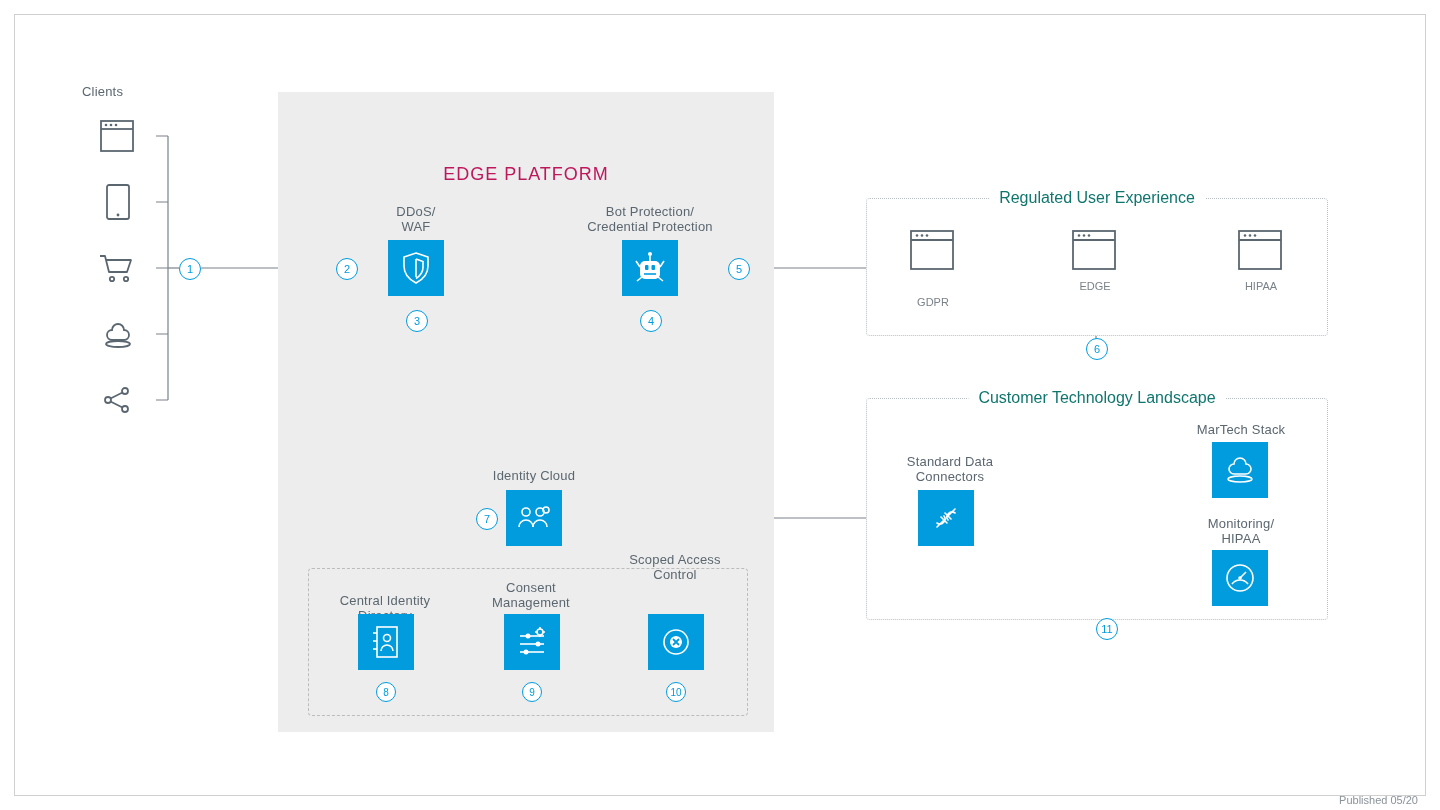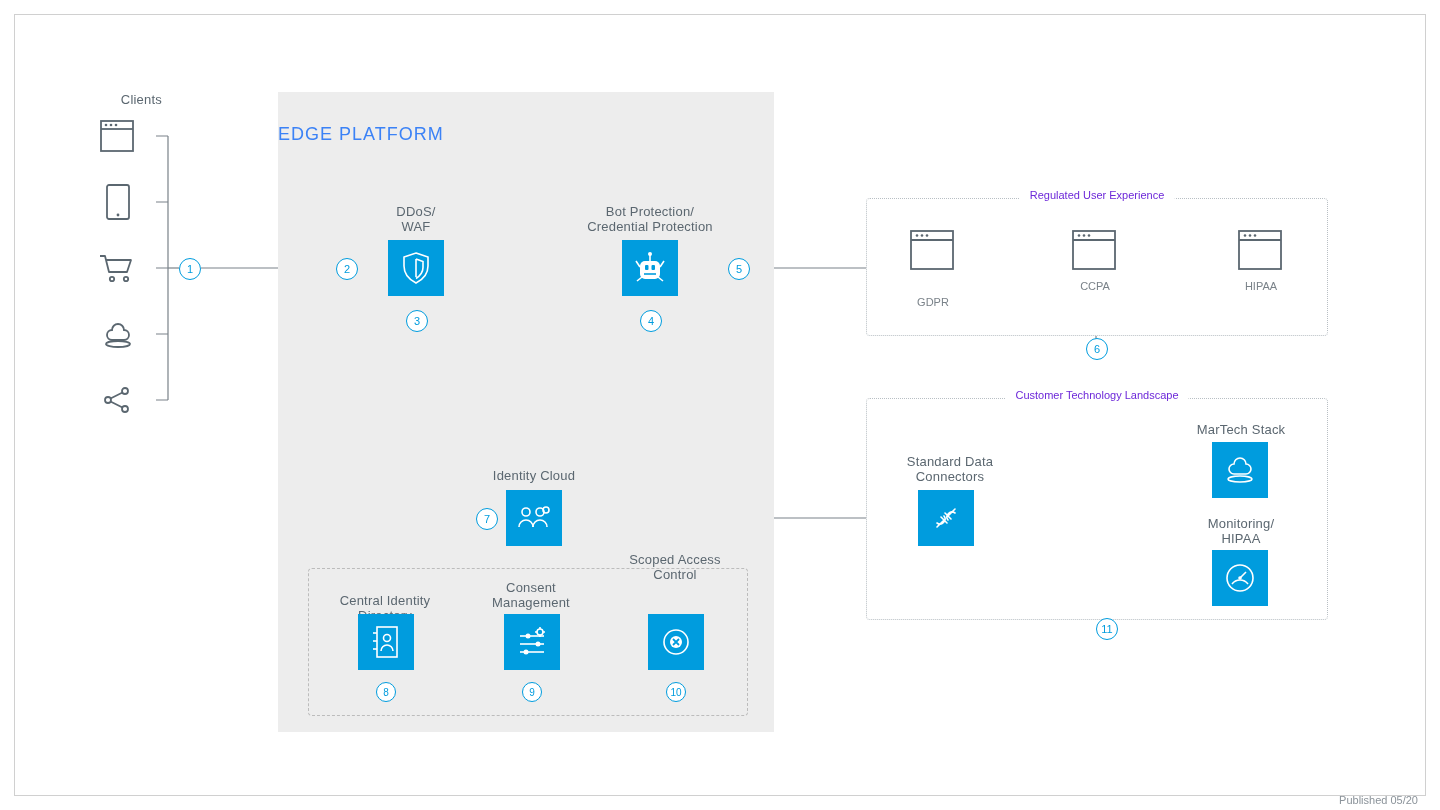--- a/index.html
+++ b/index.html
@@ -28,39 +28,41 @@
     text-align: center;
   }
   .label-sm {
     font-size: 11px;
     color: #7a8289;
     text-align: center;
   }
   .edge-title {
     font-size: 18px;
     letter-spacing: 1px;
-    color: #3b82f6;
+    color: #be185d;
+    text-align: center;
+    margin-top: 40px;
   }
   .edge-box {
     background: #ededed;
   }
   .dotted-box {
     border: 1px dotted #b8bfc4;
     border-radius: 4px;
     background: #fff;
   }
   .dotted-label {
     position: absolute;
     top: -10px;
     left: 50%;
     transform: translateX(-50%);
     background: #fff;
     padding: 0 10px;
-    font-size: 11px;
-    color: #6d28d9;
+    font-size: 16px;
+    color: #0f766e;
     white-space: nowrap;
   }
   .dashed-inner {
     border: 1px dashed #bcbcbc;
     border-radius: 4px;
   }
   .blue-box {
     background: #009cde;
     width: 56px; height: 56px;
     display: flex;
@@ -128,21 +130,21 @@
 
   <path d="M976,518 h80" class="gray-stroke-th"></path>
   <path d="M1056,518 v-48 h144" class="gray-stroke-th" marker-end="url(#arr)"></path>
   <path d="M1056,518 v60 h144" class="gray-stroke-th" marker-end="url(#arr)"></path>
 
   <line x1="1096" y1="334" x2="1096" y2="344" class="gray-stroke-th"></line>
 
   <line x1="1106" y1="618" x2="1106" y2="624" class="gray-stroke-th"></line>
 </svg>
 
-<div class="abs label" style="left:82px; top:92px; width:80px; text-align:right">Clients</div>
+<div class="abs label" style="left:82px; top:84px; width:80px; text-align:left">Clients</div>
 
 <div class="abs" style="left:100px; top:120px">
   <svg width="34" height="32">
       <rect x="1" y="1" width="32" height="30" class="gray-stroke"></rect>
       <line x1="1" y1="9" x2="33" y2="9" class="gray-stroke"></line>
       <circle cx="6" cy="5" r="1.3" fill="#5b6770"></circle>
       <circle cx="11" cy="5" r="1.3" fill="#5b6770"></circle>
       <circle cx="16" cy="5" r="1.3" fill="#5b6770"></circle>
     </svg>
 </div>
@@ -279,21 +281,21 @@
 
 <div class="abs" style="left:1072px; top:230px">
   <svg width="44" height="40">
       <rect x="1" y="1" width="42" height="38" class="gray-stroke"></rect>
       <line x1="1" y1="10" x2="43" y2="10" class="gray-stroke"></line>
       <circle cx="7" cy="5.5" r="1.3" fill="#5b6770"></circle>
       <circle cx="12" cy="5.5" r="1.3" fill="#5b6770"></circle>
       <circle cx="17" cy="5.5" r="1.3" fill="#5b6770"></circle>
     </svg>
 </div>
-<div class="abs label-sm" style="left:1060px; top:280px; width:70px">CCPA</div>
+<div class="abs label-sm" style="left:1060px; top:280px; width:70px">EDGE</div>
 
 <div class="abs" style="left:1238px; top:230px">
   <svg width="44" height="40">
       <rect x="1" y="1" width="42" height="38" class="gray-stroke"></rect>
       <line x1="1" y1="10" x2="43" y2="10" class="gray-stroke"></line>
       <circle cx="7" cy="5.5" r="1.3" fill="#5b6770"></circle>
       <circle cx="12" cy="5.5" r="1.3" fill="#5b6770"></circle>
       <circle cx="17" cy="5.5" r="1.3" fill="#5b6770"></circle>
     </svg>
 </div>

